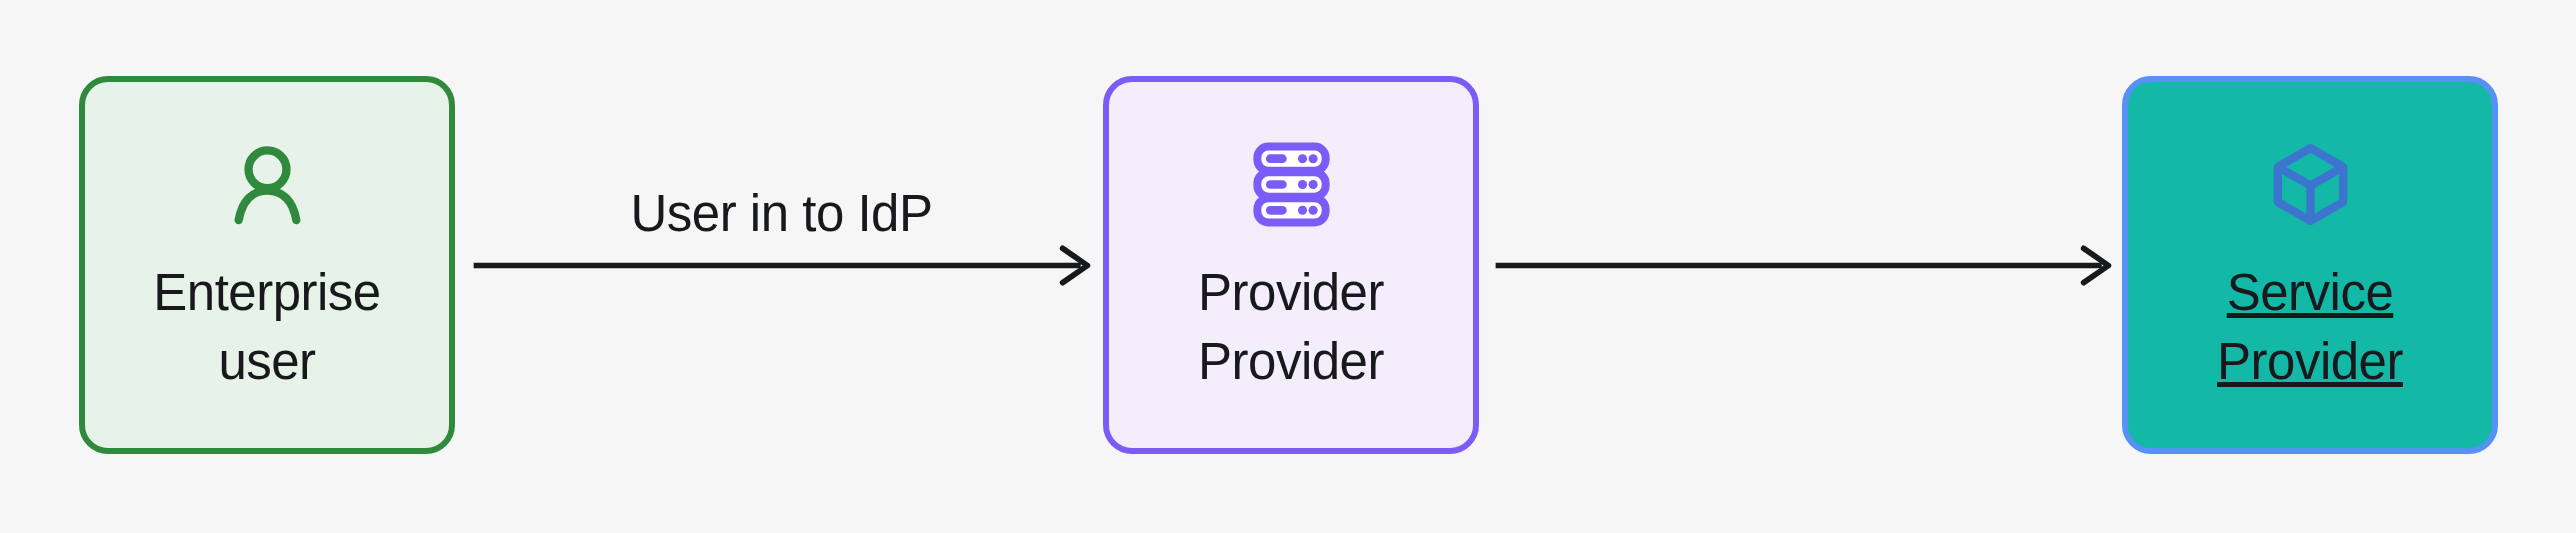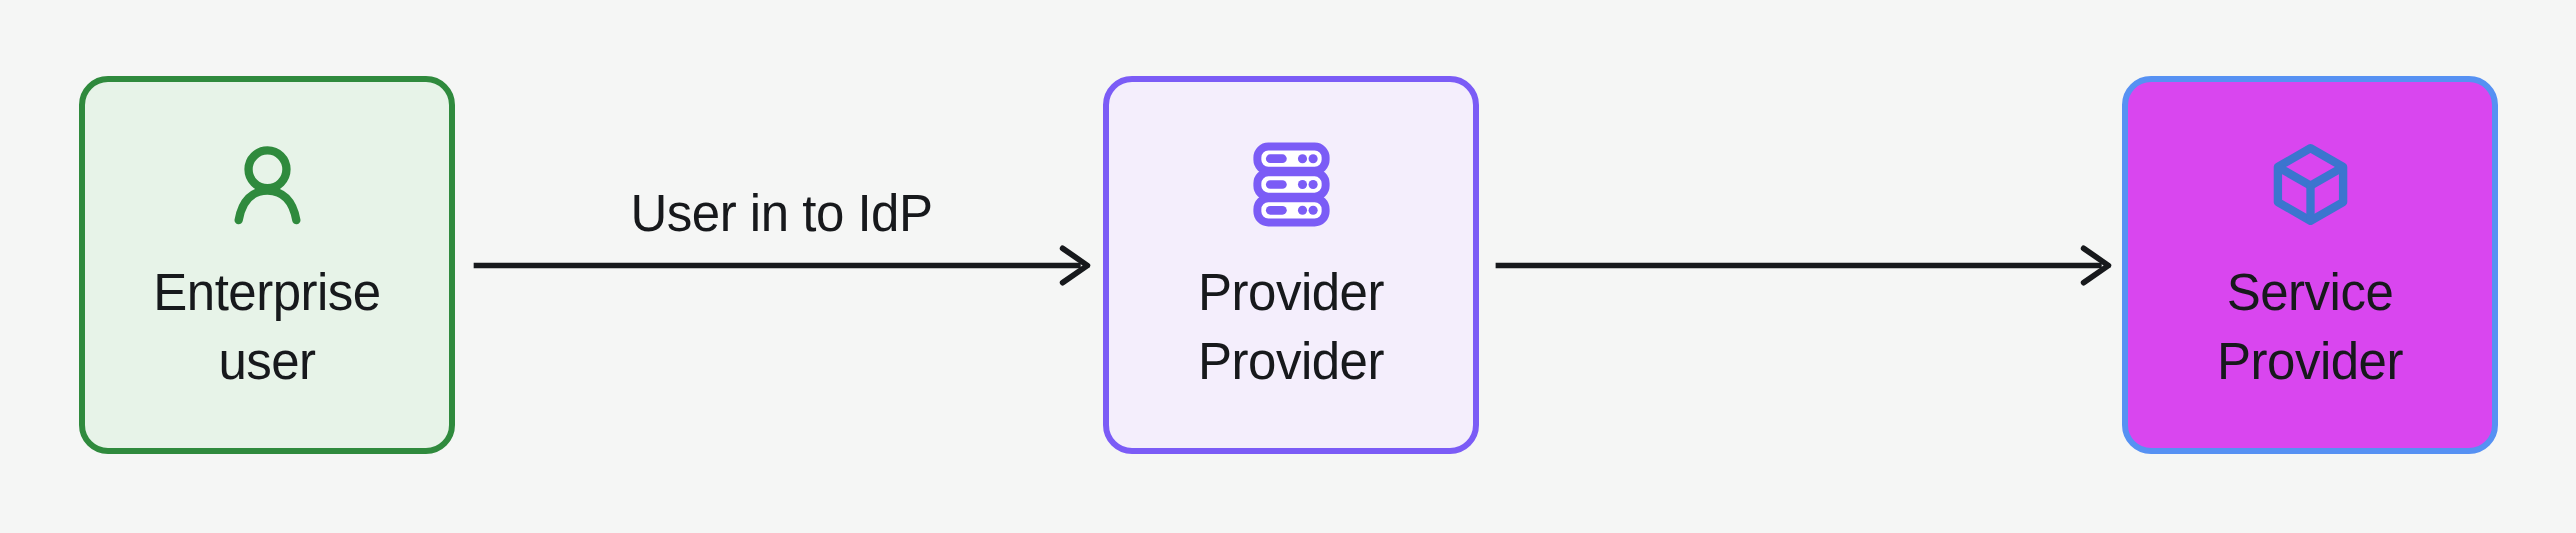--- a/index.html
+++ b/index.html
@@ -118,21 +118,21 @@
     </div>
   </div>
 
   <svg class="edge-arrow e2" viewBox="0 0 660 64" style="color: rgb(23, 25, 28);">
     <line x1="8" y1="32" x2="644" y2="32" stroke="currentColor" stroke-width="6"></line>
     <polyline points="625,14 651,32 625,50" fill="none" stroke="currentColor" stroke-width="6" stroke-linecap="round" stroke-linejoin="round"></polyline>
   </svg>
   <div class="edge-sublabel e2">
   </div>
 
-  <div class="node n3" style="border-color: rgb(86, 145, 243); background-color: #d946ef;">
+  <div class="node n3" style="border-color: rgb(86, 145, 243); background-color: #14b8a6; text-decoration: underline;">
     <span class="node-icon" style="color: rgb(60, 117, 207);">
       <svg viewBox="0 0 24 24" fill="none" stroke="currentColor" stroke-width="2.2" stroke-linecap="round" stroke-linejoin="round" aria-hidden="true">
         <path d="M12 2.4 L20.6 7.35 V16.65 L12 21.6 L3.4 16.65 V7.35 Z"></path>
         <path d="M3.8 7.6 L12 12.3 L20.2 7.6"></path>
         <path d="M12 21.2 V12.4"></path>
       </svg>
     </span>
     <div class="node-label">
       <span>Service</span>
       <span>Provider</span>

